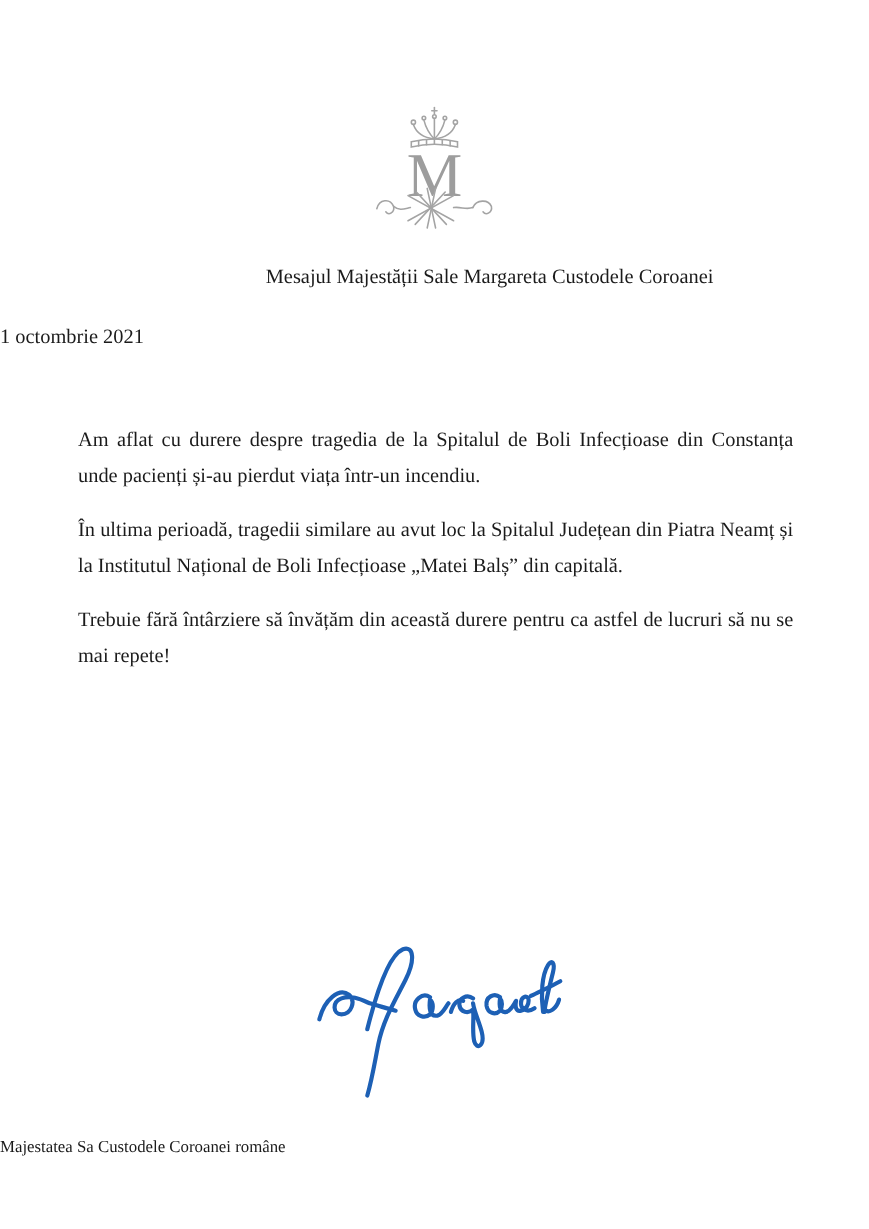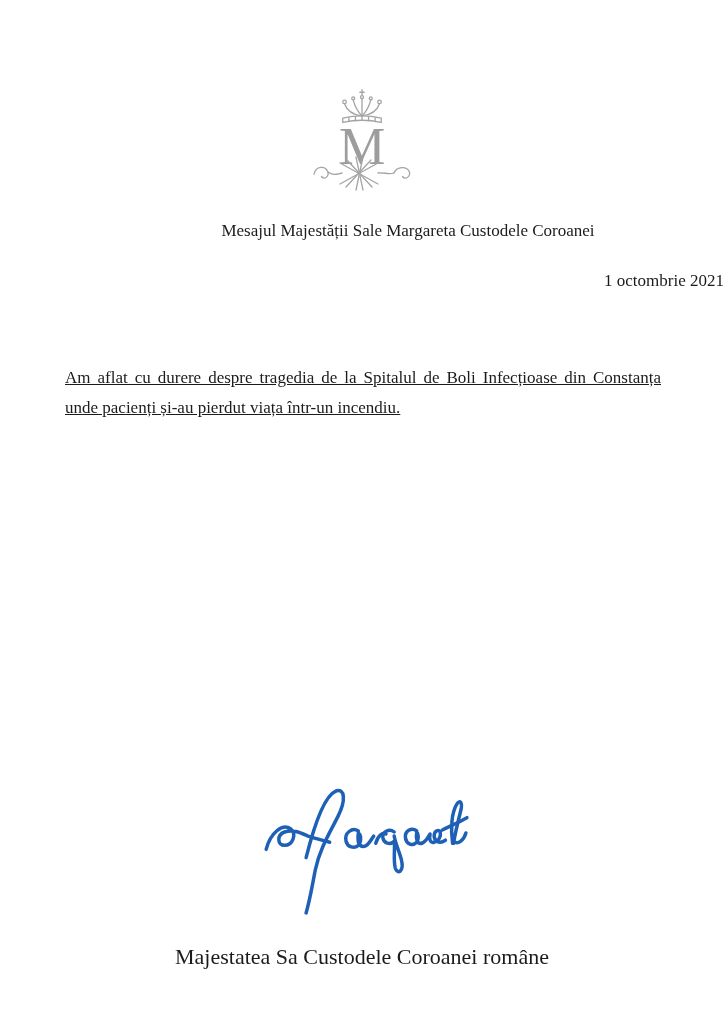--- a/index.html
+++ b/index.html
@@ -44,54 +44,53 @@
     text-align: center;
     font-size: 17px;
     line-height: 20px;
     padding-left: 46px;
   }
   .date {
     position: absolute;
     top: 271px;
     left: 0;
     width: 100%;
-    text-align: right;
+    text-align: left;
     font-size: 17px;
     line-height: 20px;
   }
 
   
   .body-text {
     position: absolute;
     top: 352px;
     left: 65px;
     width: 596px;
     font-size: 17px;
     line-height: 30px;
     text-align: justify;
   }
-  .body-text p { margin: 11px 0 15px 0; text-decoration: underline; }
+  .body-text p { margin: 0 0 15px 0; }
 
   
   .signature {
     position: absolute;
     top: 783px;
     left: 260px;
     width: 210px;
     height: 140px;
   }
 
   
   .closing {
     position: absolute;
     top: 947px;
     left: 0;
     width: 100%;
-    text-align: center;
-    font-size: 22px;
+    font-size: 14px;
     line-height: 20px;
   }
 </style>
 </head>
 <body>
 
 <div class="page">
 
   <div class="monogram">
     <svg class="crown" width="56" height="40" viewBox="0 0 64 44" fill="none">
@@ -131,20 +130,22 @@
         <path d="M82,19 C85,12 95,12 97.5,18 C98.5,23 93,26 90.5,22.5"></path>
       </g>
     </svg>
   </div>
 
   <div class="title">Mesajul Majestății Sale Margareta Custodele Coroanei</div>
   <div class="date">1 octombrie 2021</div>
 
   <div class="body-text">
     <p>Am aflat cu durere despre tragedia de la Spitalul de Boli Infecțioase din Constanța unde pacienți și-au pierdut viața într-un incendiu.</p>
+    <p>În ultima perioadă, tragedii similare au avut loc la Spitalul Județean din Piatra Neamț și la Institutul Național de Boli Infecțioase „Matei Balș” din capitală.</p>
+    <p>Trebuie fără întârziere să învățăm din această durere pentru ca astfel de lucruri să nu se mai repete!</p>
   </div>
 
   <div class="signature">
     <svg width="210" height="140" viewBox="0 0 205 135" fill="none">
       <g stroke="#1d60b5" stroke-width="3.4" stroke-linecap="round" stroke-linejoin="round" fill="none">
 
         <path d="M6,64 C10,48 22,38 30,44 C36,49 32,60 24,60 C17,60 16,50 24,47 C32,44 40,48 47,51 C55,53.5 61,55 68,57"></path>
 
         <path d="M45,72 C52,44 62,12 74,7 C83,4 84,16 76,32 C68,48 58,64 54,84 C51,99 49,112 45,126"></path>
 

